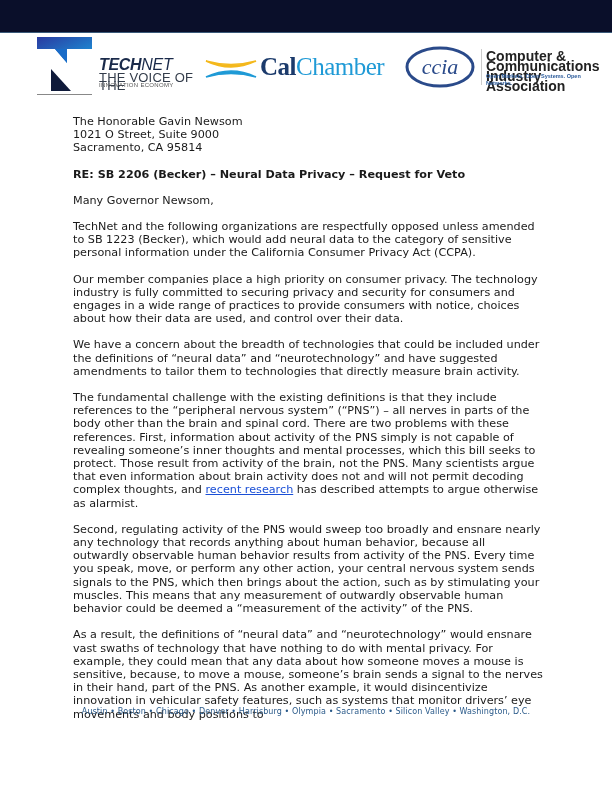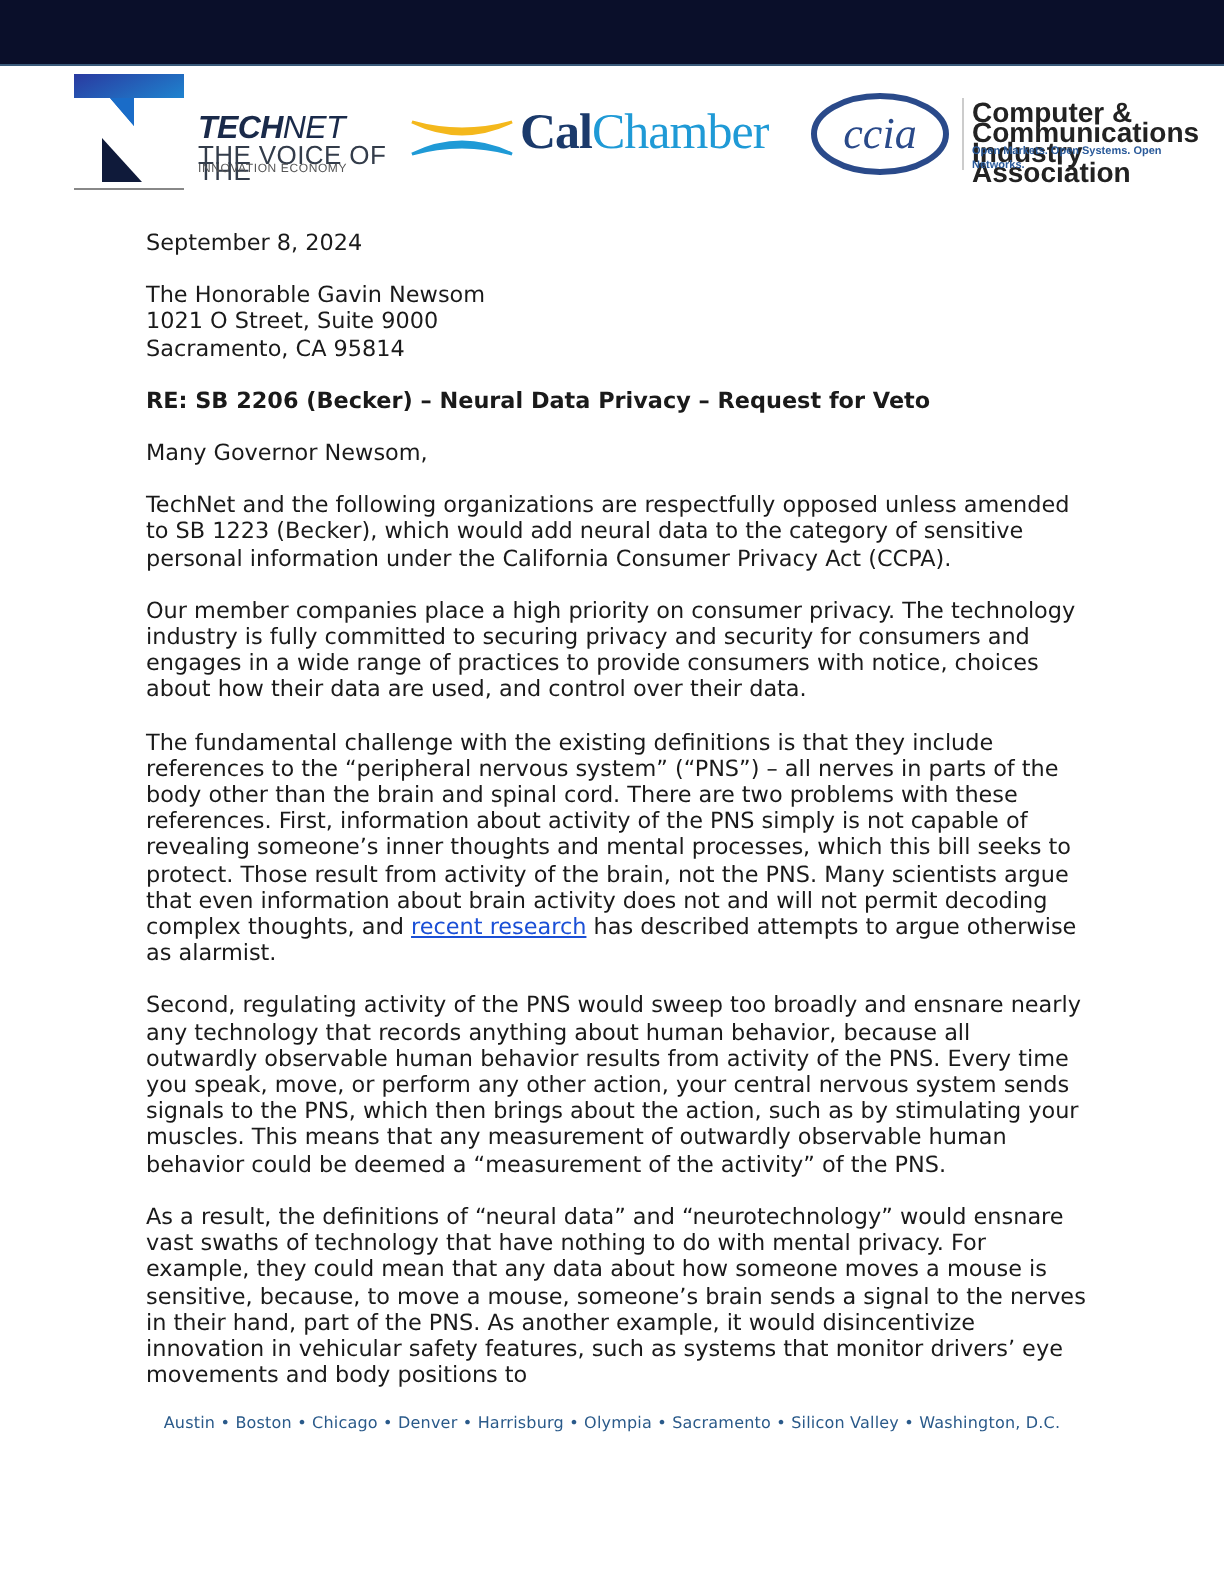--- a/index.html
+++ b/index.html
@@ -68,28 +68,28 @@
     <div class="ccia-divider"></div>
     <div class="ccia-name">
       <div>Computer &amp; Communications</div>
       <div>Industry Association</div>
     </div>
     <div class="ccia-tag">Open Markets. Open Systems. Open Networks.</div>
   </div>
 </div>
 
 <div class="letter">
-  <p>September 8, 2024</p>
   <p>
     <span>The Honorable Gavin Newsom</span><br>
     <span>1021 O Street, Suite 9000</span><br>
     <span>Sacramento, CA 95814</span>
   </p>
   <p class="re">RE: SB 2206 (Becker) – Neural Data Privacy – Request for Veto</p>
   <p>Many Governor Newsom,</p>
   <p>TechNet and the following organizations are respectfully opposed unless amended to SB 1223 (Becker), which would add neural data to the category of sensitive personal information under the California Consumer Privacy Act (CCPA).</p>
   <p>Our member companies place a high priority on consumer privacy. The technology industry is fully committed to securing privacy and security for consumers and engages in a wide range of practices to provide consumers with notice, choices about how their data are used, and control over their data.</p>
+  <p>We have a concern about the breadth of technologies that could be included under the definitions of “neural data” and “neurotechnology” and have suggested amendments to tailor them to technologies that directly measure brain activity.</p>
   <p><span>The fundamental challenge with the existing definitions is that they include references to the “peripheral nervous system” (“PNS”) – all nerves in parts of the body other than the brain and spinal cord. There are two problems with these references. First, information about activity of the PNS simply is not capable of revealing someone’s inner thoughts and mental processes, which this bill seeks to protect. Those result from activity of the brain, not the PNS. Many scientists argue that even information about brain activity does not and will not permit decoding complex thoughts, and </span><a class="link">recent research</a><span> has described attempts to argue otherwise as alarmist.</span></p>
   <p>Second, regulating activity of the PNS would sweep too broadly and ensnare nearly any technology that records anything about human behavior, because all outwardly observable human behavior results from activity of the PNS. Every time you speak, move, or perform any other action, your central nervous system sends signals to the PNS, which then brings about the action, such as by stimulating your muscles. This means that any measurement of outwardly observable human behavior could be deemed a “measurement of the activity” of the PNS.</p>
   <p>As a result, the definitions of “neural data” and “neurotechnology” would ensnare vast swaths of technology that have nothing to do with mental privacy. For example, they could mean that any data about how someone moves a mouse is sensitive, because, to move a mouse, someone’s brain sends a signal to the nerves in their hand, part of the PNS. As another example, it would disincentivize innovation in vehicular safety features, such as systems that monitor drivers’ eye movements and body positions to</p>
 </div>
 
 <div class="footer">Austin • Boston • Chicago • Denver • Harrisburg • Olympia • Sacramento • Silicon Valley • Washington, D.C.</div>
 
 </body></html>

